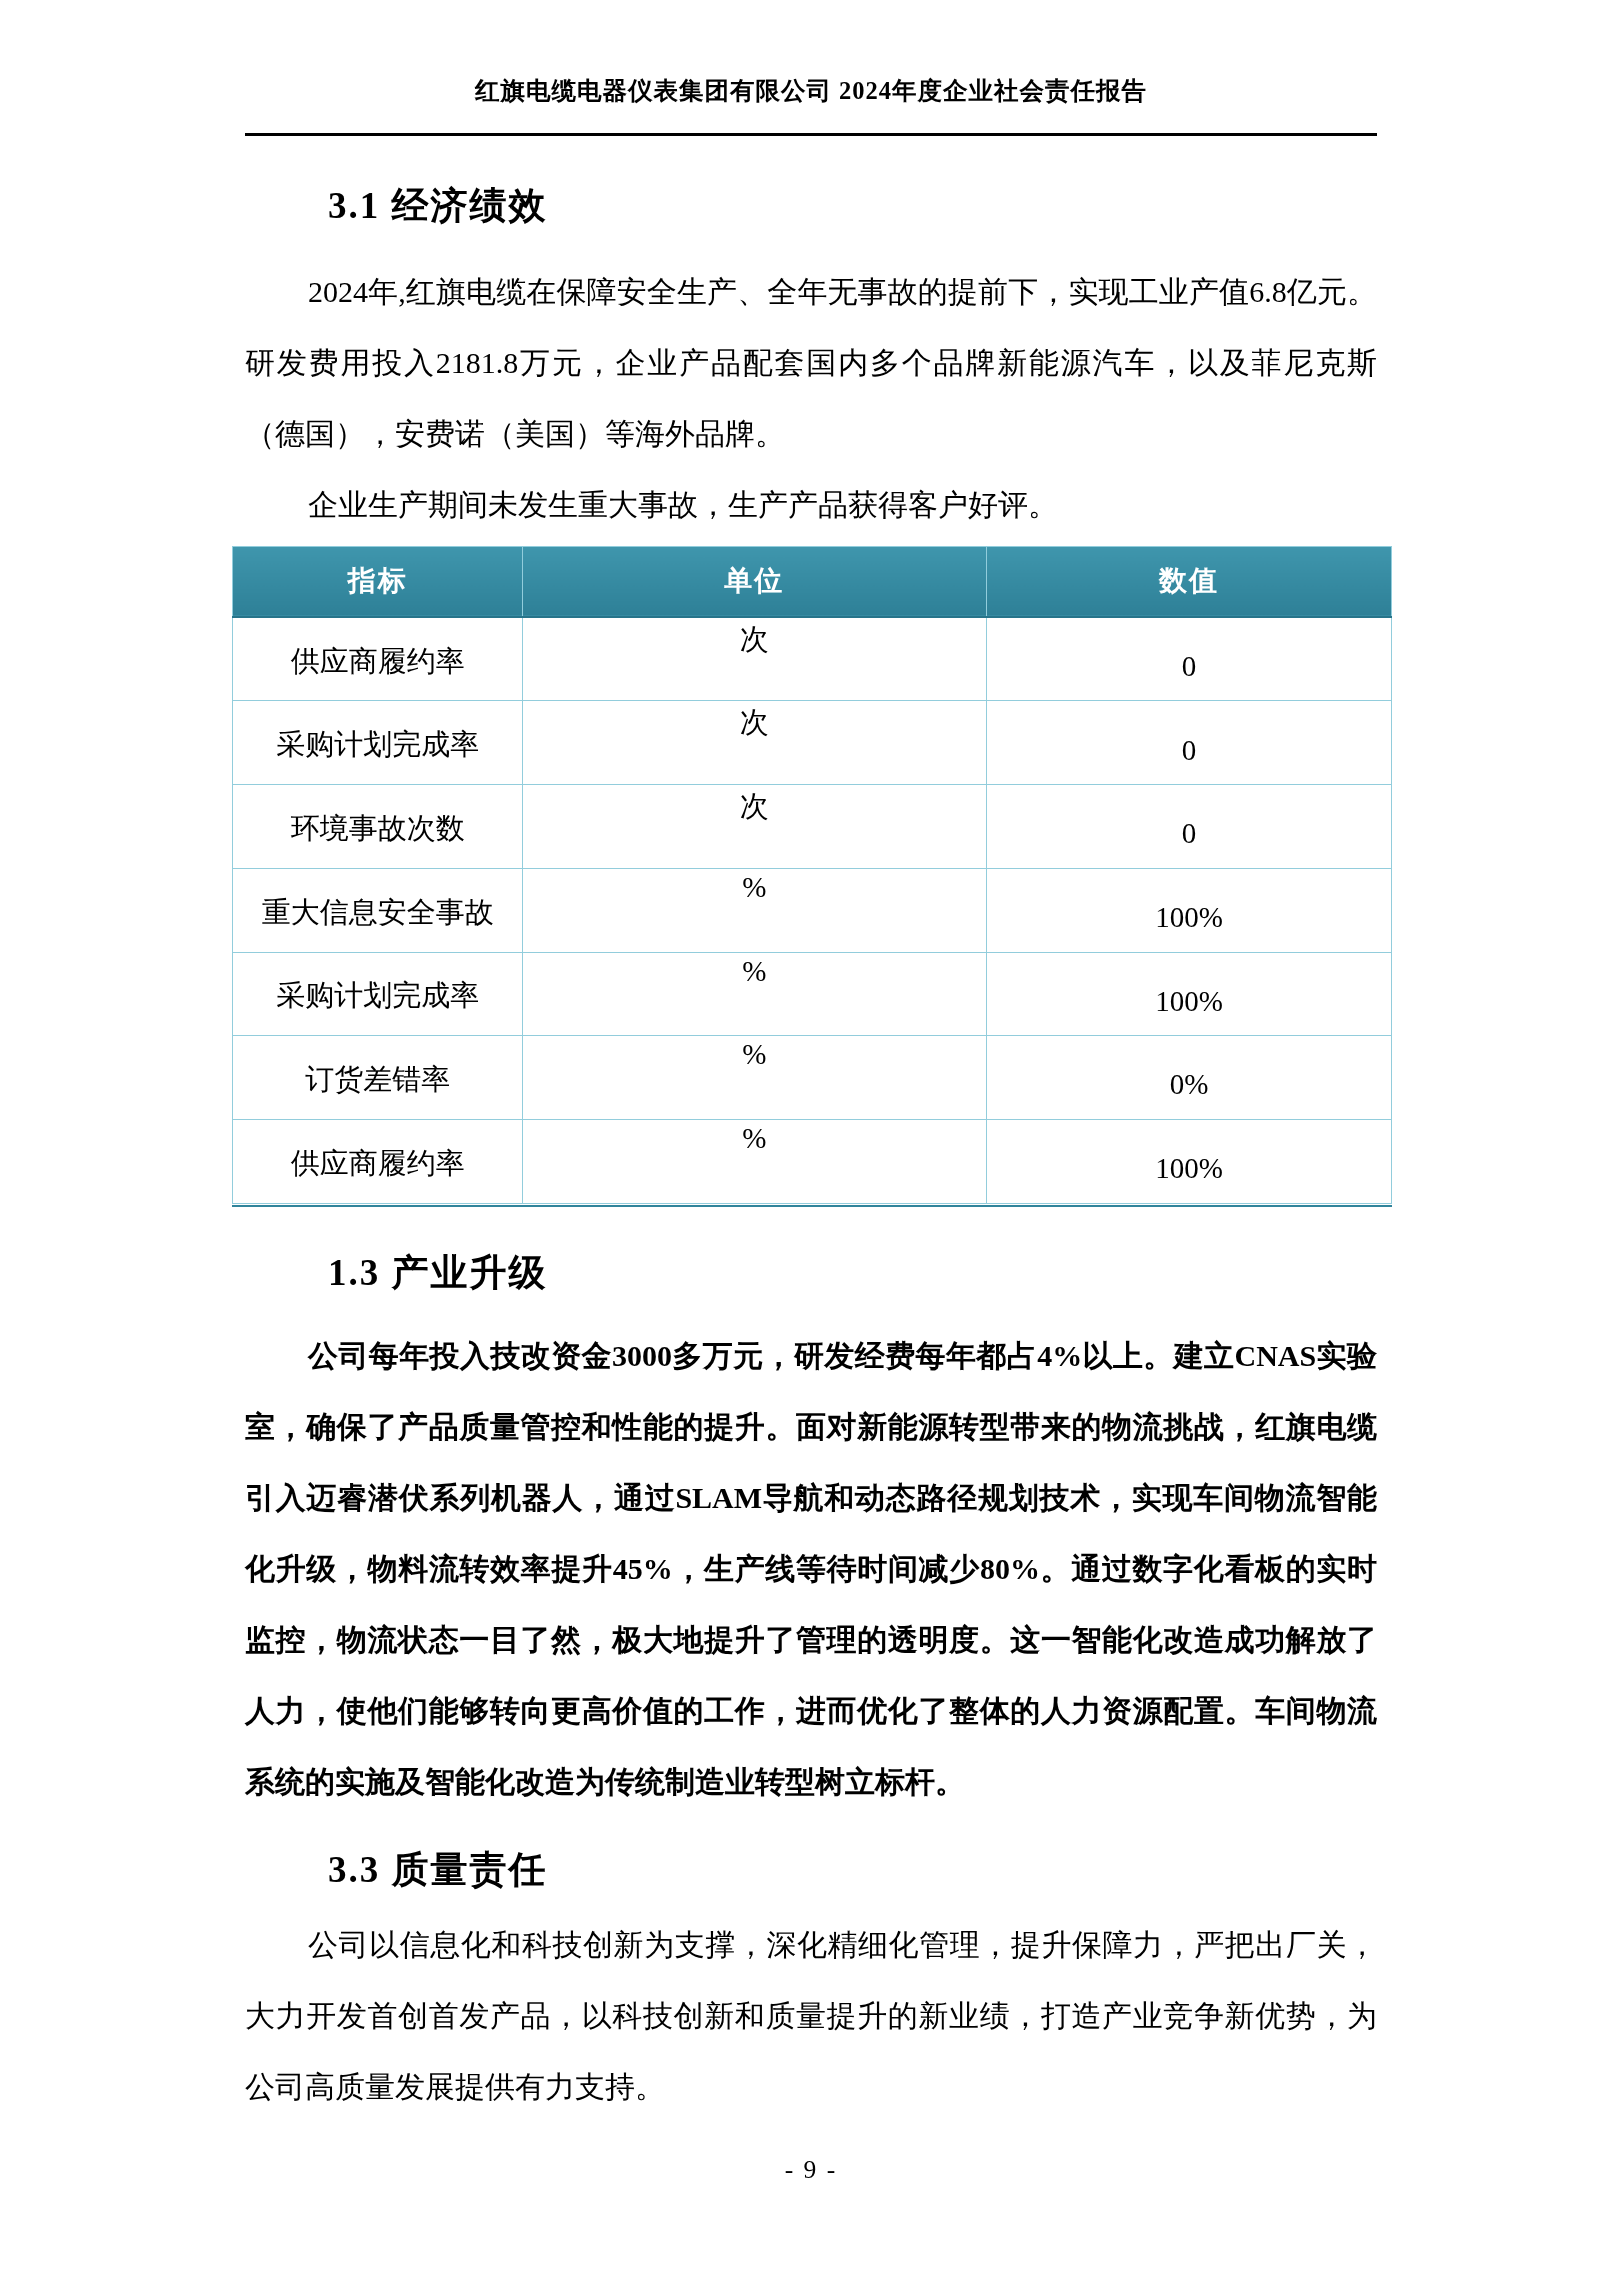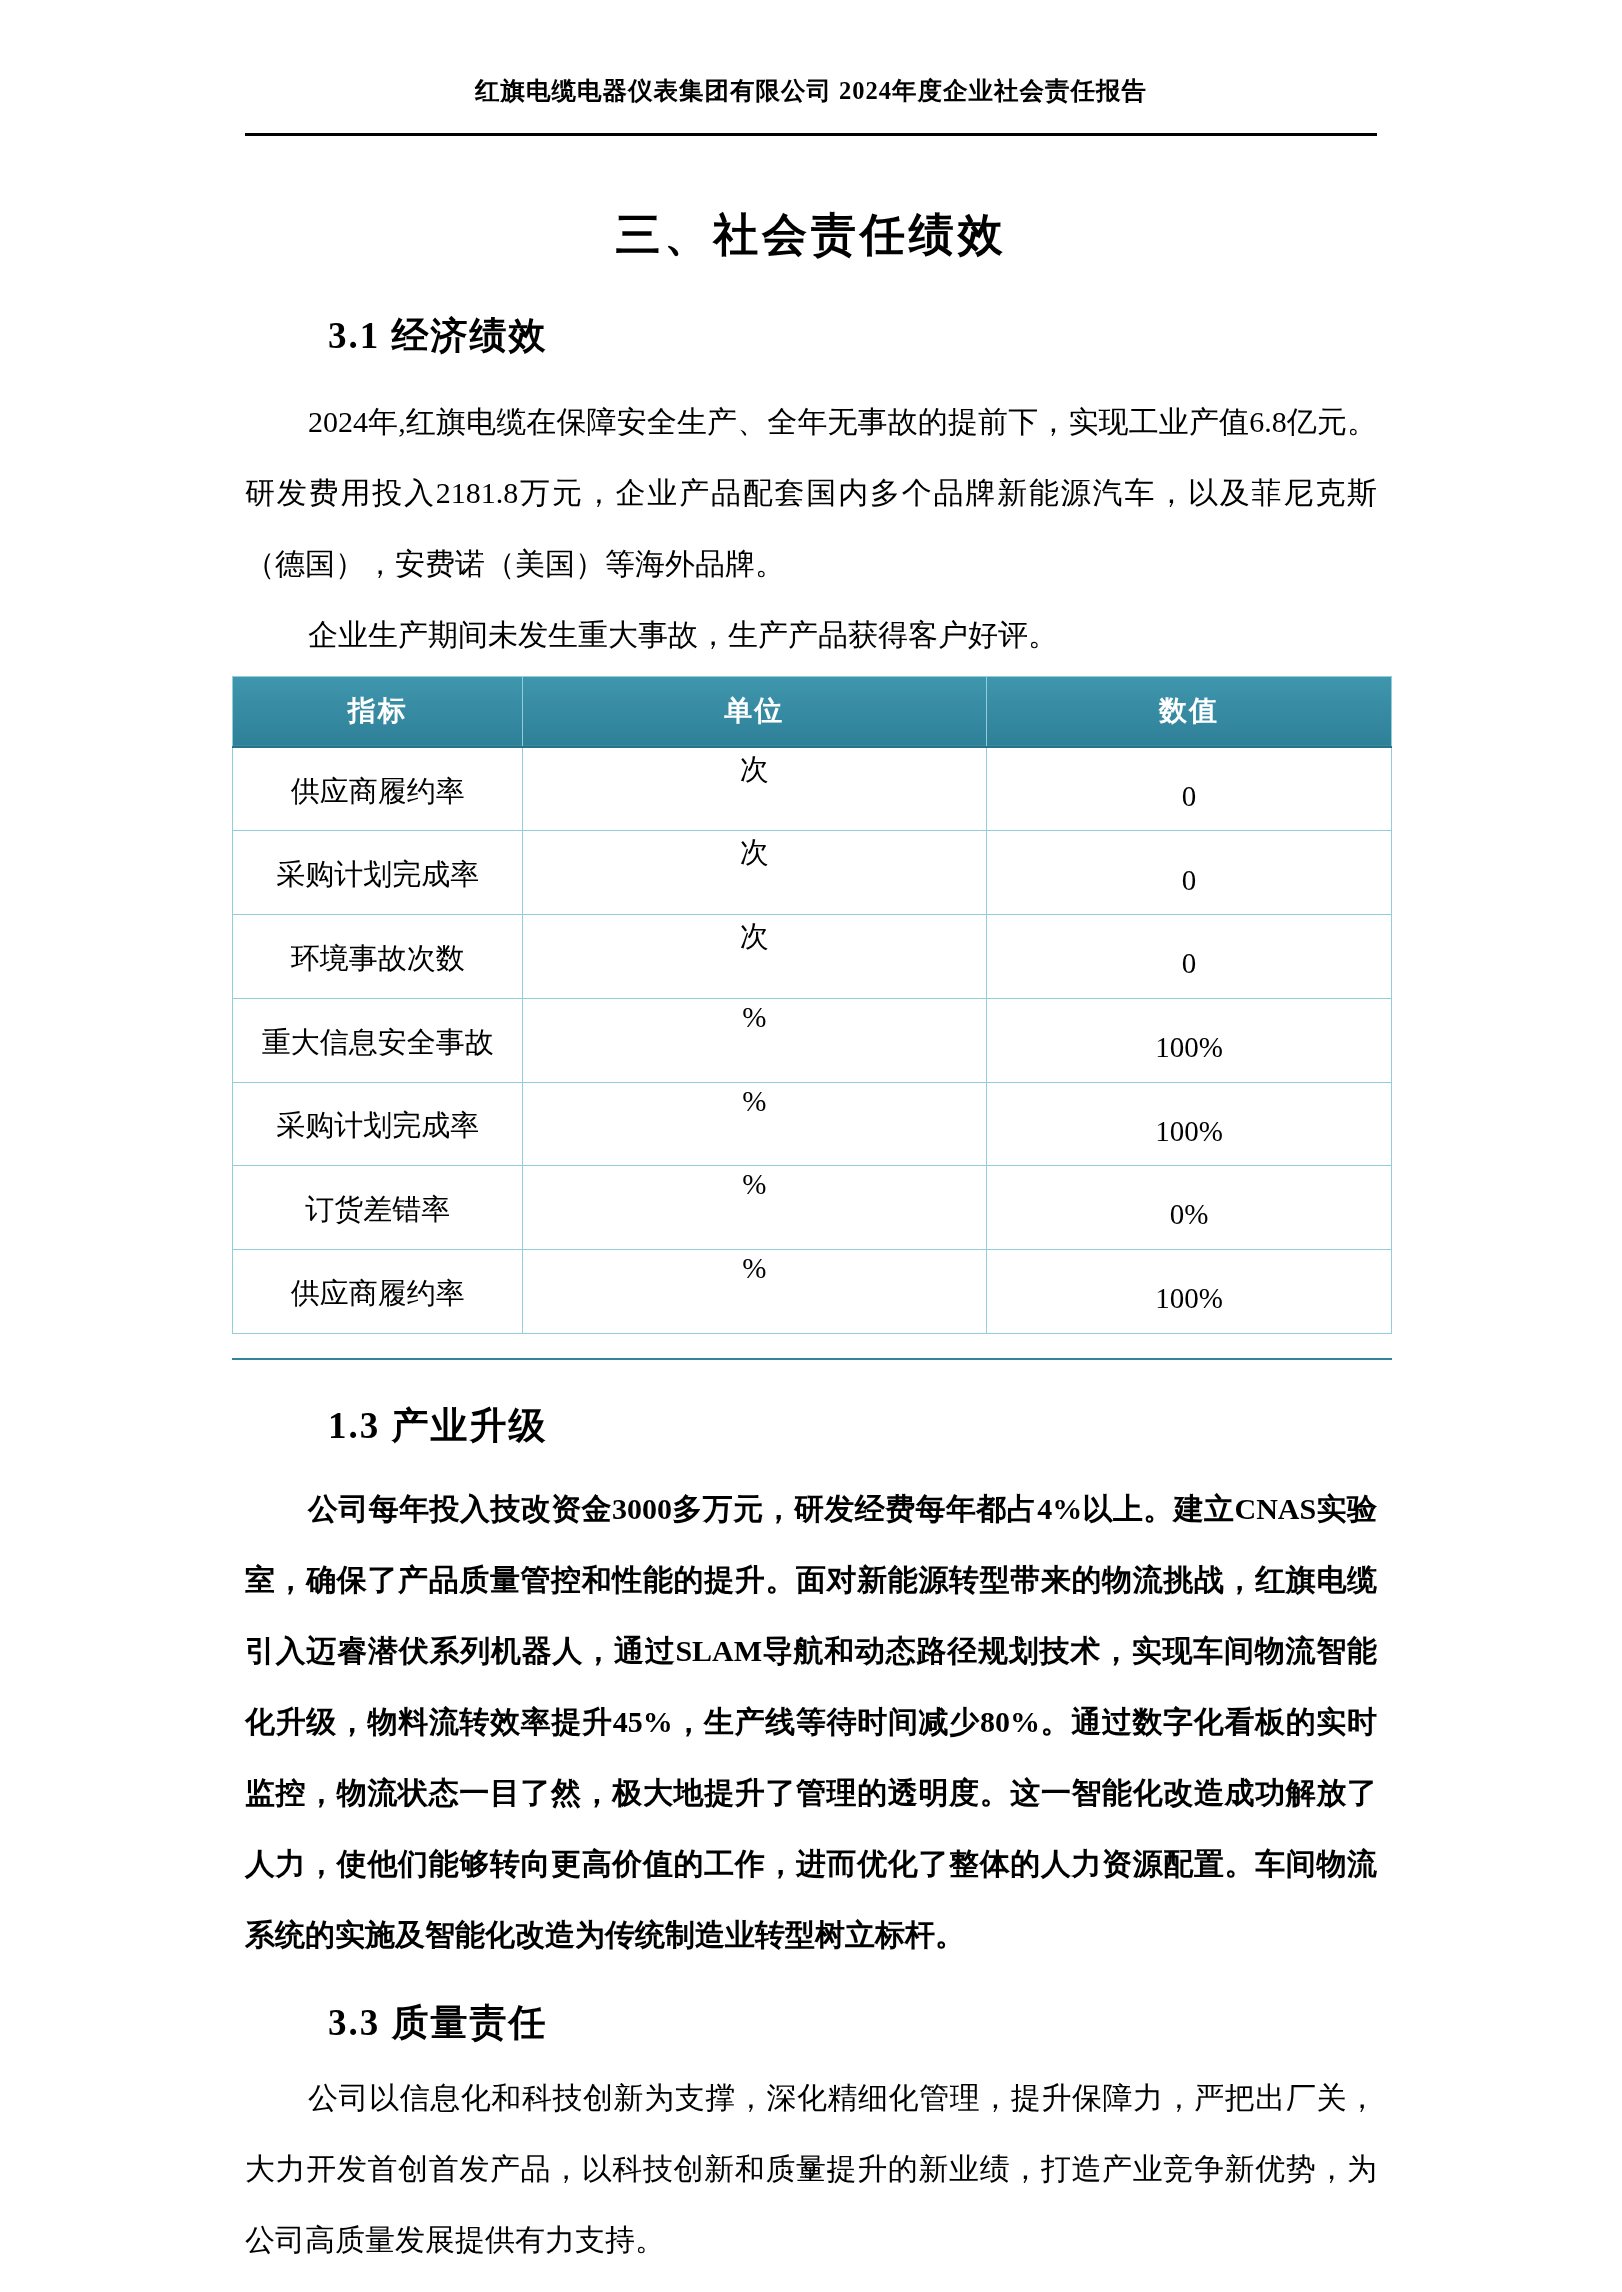--- a/index.html
+++ b/index.html
@@ -54,21 +54,21 @@
     word-break: break-all;
   }
   p.body.tight { margin-top: 0; }
   p.body.p32 { margin-top: 21.6px; font-weight: bold; }
   p.body.p33 { margin-top: 13.7px; }
 
   .table-wrap {
     margin: 5.9px 0 0 -12.7px;
     width: 1160px;
     border-bottom: 2.9px solid #31849b;
-    padding-bottom: 24px;
+    padding-bottom: 1px;
   }
   table.perf {
     width: 100%;
     border-collapse: collapse;
     table-layout: fixed;
   }
   table.perf th {
     background: linear-gradient(#3f96ad, #2e8097);
     color: #ffffff;
     font-size: 28px;
@@ -104,21 +104,20 @@
 </head>
 <body>
 
 <div class="doc-header">
   <span>红旗电缆电器仪表集团有限公司 2024年度企业社会责任报告</span>
 </div>
 <div class="header-rule"></div>
 
 <div class="content">
 
-  <h1 class="page-title">三、社会责任绩效</h1>
 
   <h2 class="sec-heading sec-31">3.1 经济绩效</h2>
   <p class="body">2024年,红旗电缆在保障安全生产、全年无事故的提前下，实现工业产值6.8亿元。研发费用投入2181.8万元，企业产品配套国内多个品牌新能源汽车，以及菲尼克斯（德国），安费诺（美国）等海外品牌。</p>
   <p class="body tight">企业生产期间未发生重大事故，生产产品获得客户好评。</p>
 
   <div class="table-wrap">
     <table class="perf">
       <colgroup>
         <col style="width:25%">
         <col style="width:40%">

